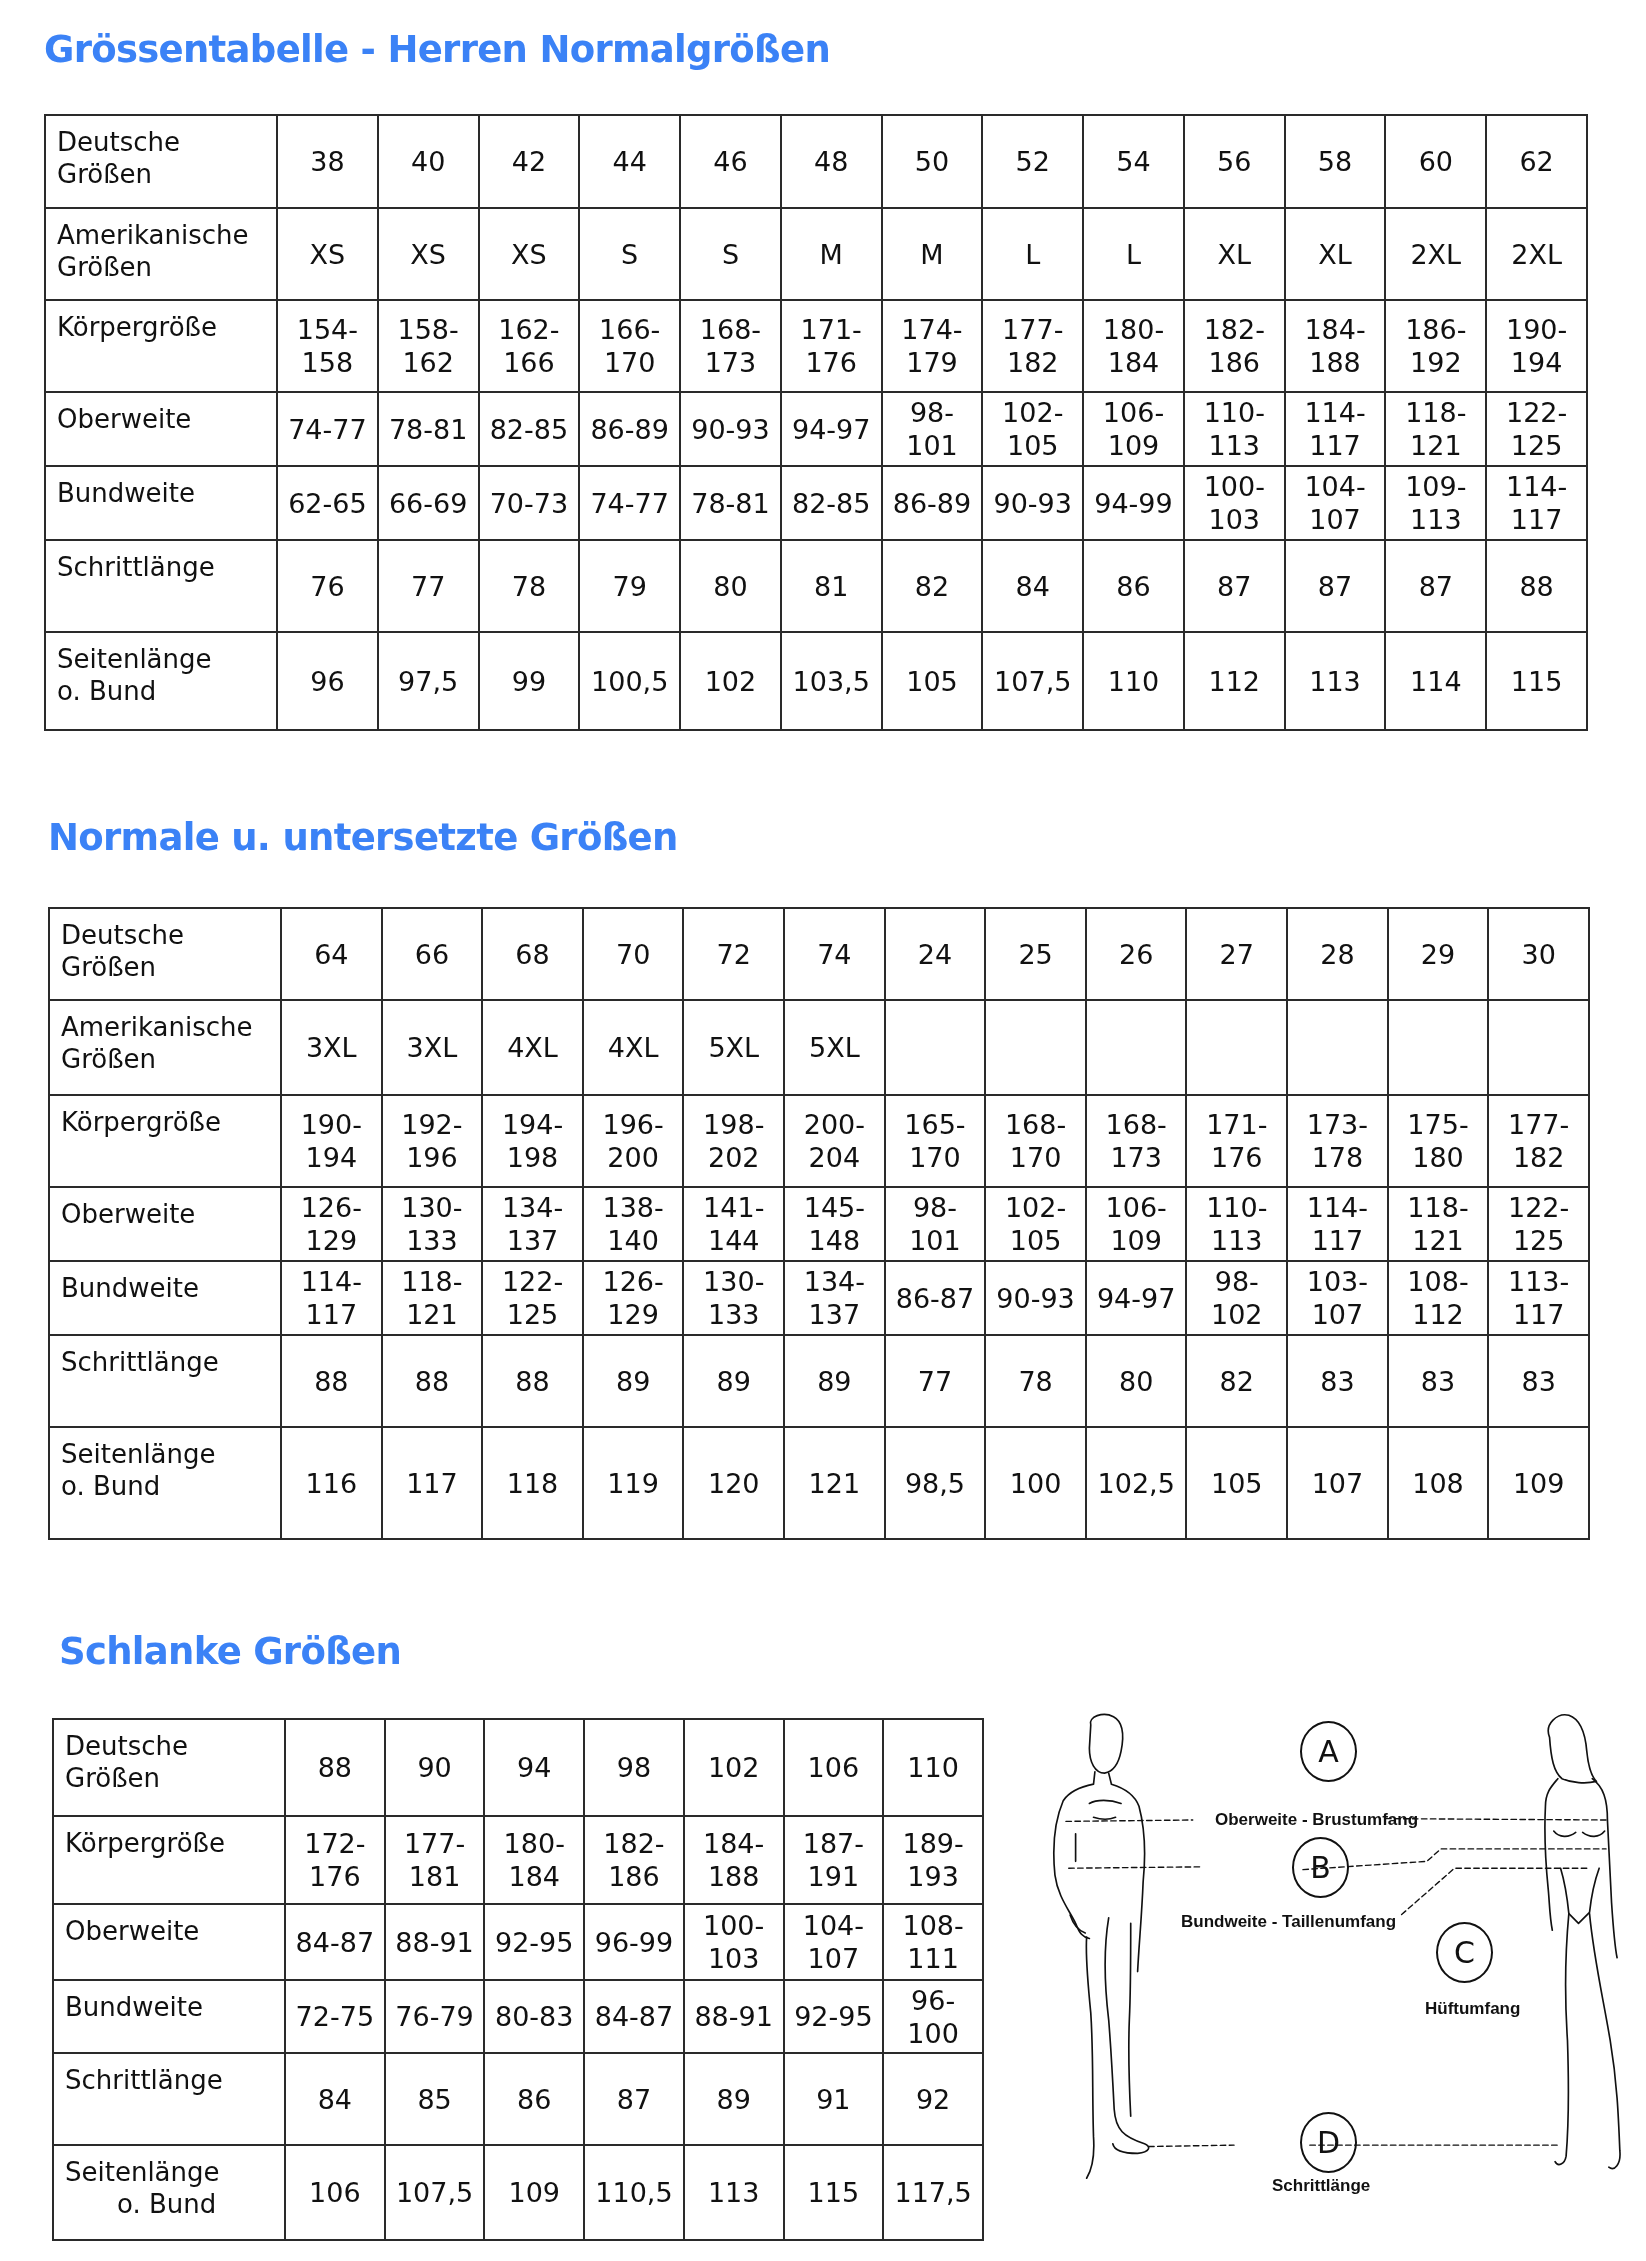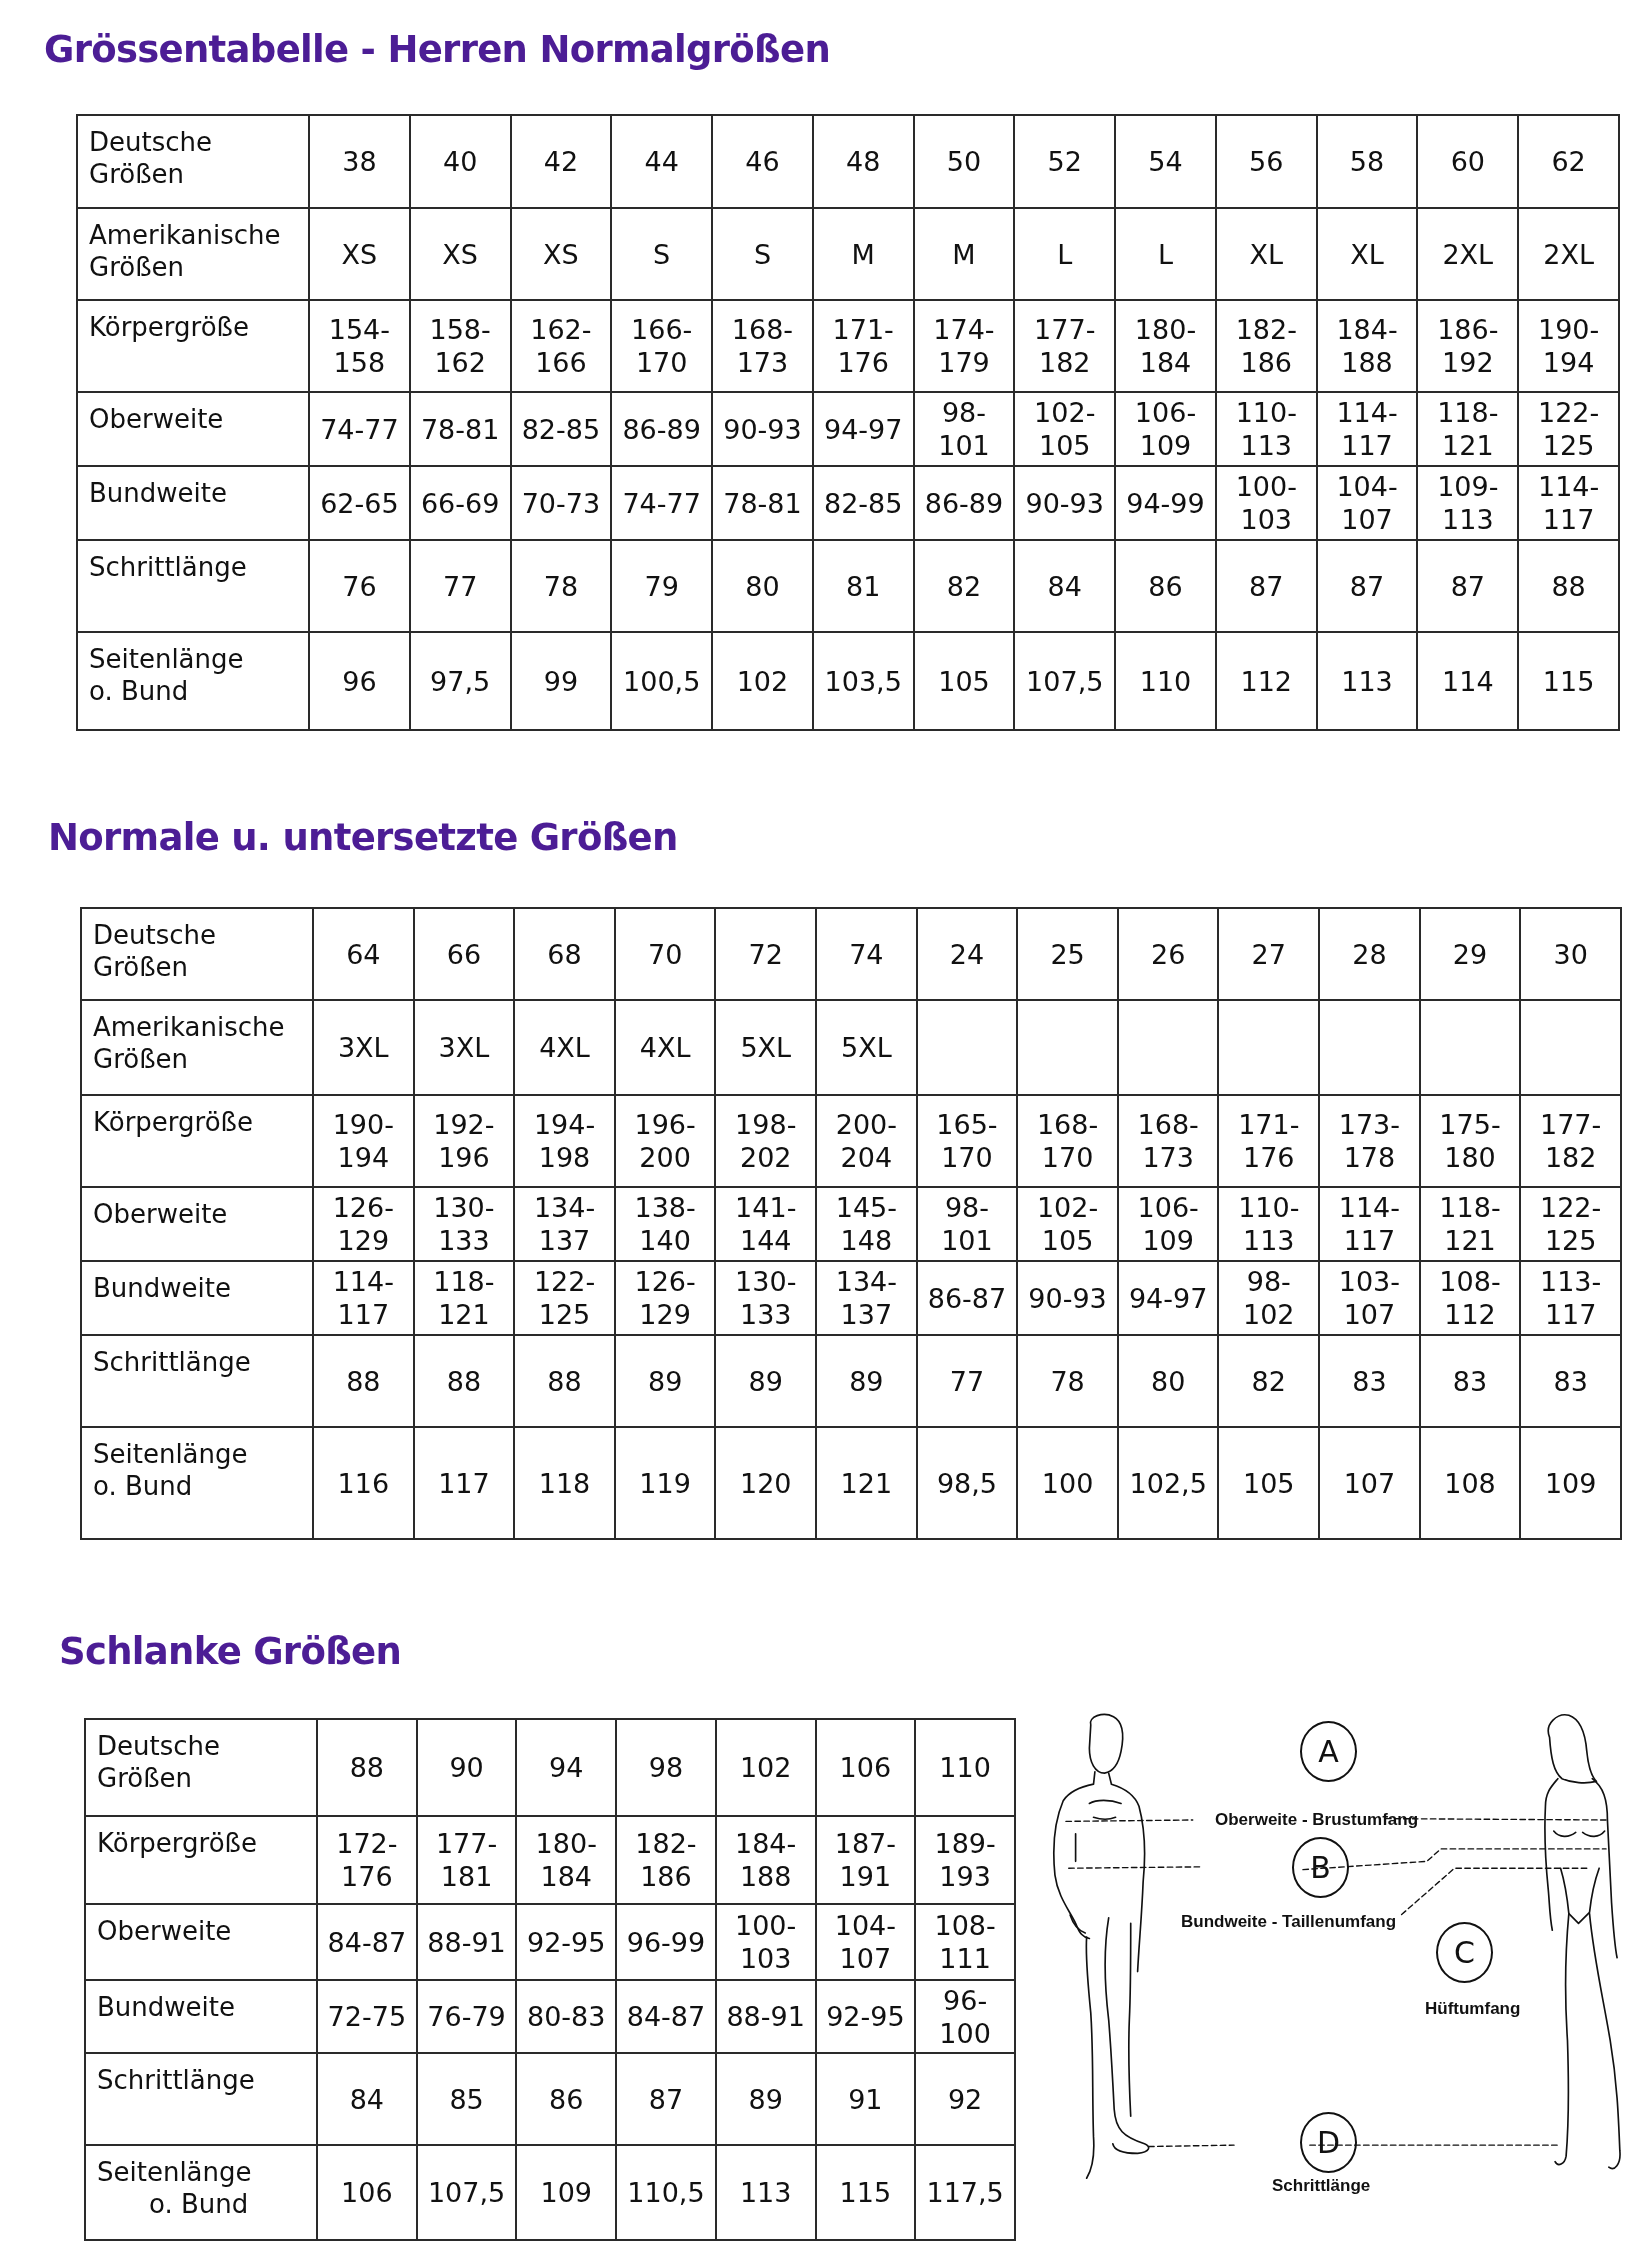--- a/index.html
+++ b/index.html
@@ -5,33 +5,32 @@
   * { box-sizing: border-box; margin: 0; padding: 0; }
   html, body { width: 1646px; height: 2261px; background: #ffffff; overflow: hidden; }
   body { position: relative; font-family: "DejaVu Sans", sans-serif; color: #111; }
 
   .title {
     position: absolute;
     font-family: "DejaVu Sans", sans-serif;
     font-weight: bold;
     font-size: 37px;
     letter-spacing: -0.7px;
-    color: #4c1d95;
+    color: #3b82f6;
     white-space: nowrap;
   }
   #title1 { left: 44px; top: 27.6px; }
   #title2 { left: 48px; top: 816px; }
   #title3 { left: 59px; top: 1630px; }
 
   table.size-table {
     position: absolute;
     border-collapse: collapse;
     table-layout: fixed;
     border: 2.8px solid #222;
-    margin-left: 32px;
   }
   table.size-table td {
     border: 2.1px solid #2a2a2a;
     text-align: center;
     vertical-align: middle;
     font-size: 27px;
     line-height: 33px;
     font-family: "DejaVu Sans", sans-serif;
     color: #111;
     white-space: pre-line;

